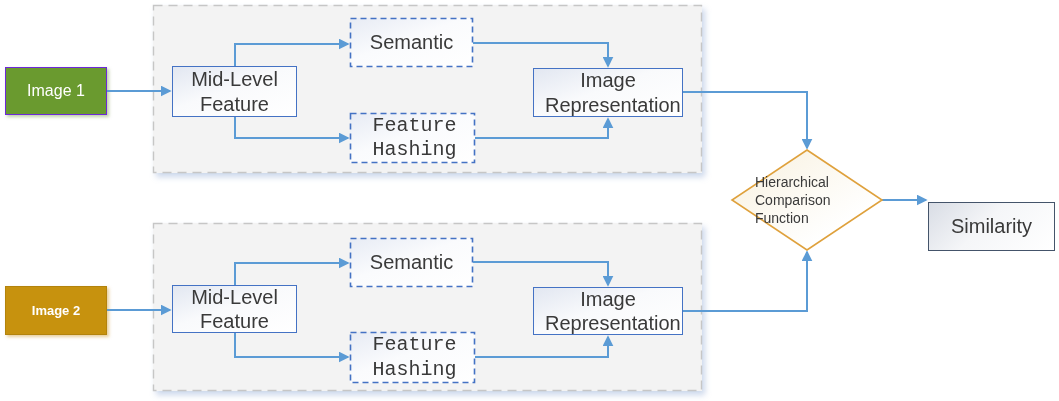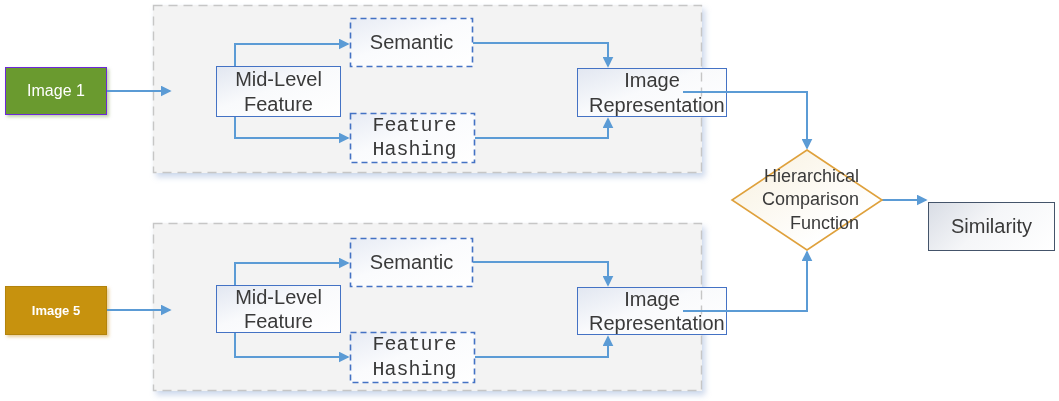--- a/index.html
+++ b/index.html
@@ -11,57 +11,56 @@
     position:absolute;background:#f3f3f3;
     box-shadow:3px 4px 6px rgba(125,155,205,0.40);
   }
   .node{
     position:absolute;display:flex;align-items:center;justify-content:center;
     text-align:center;font-size:20px;line-height:1.22;box-sizing:border-box;
   }
   .solid{
     border:1.5px solid #4472C4;
     background:linear-gradient(160deg,#e2e7f1 0%,#f9fafc 45%,#ffffff 100%);
-    margin-left:44px;
   }
   .dashfill{ 
     background:linear-gradient(160deg,#e7ebf4 0%,#fafbfd 45%,#ffffff 100%);
   }
   .input-node{color:#ffffff;}
   .image1{background:#6A9A2F;border:1px solid #6d28d9;font-size:16px;box-shadow:2px 2px 3px rgba(130,160,90,0.5);}
   .image2{background:#C7920E;border:1px solid #b3830c;font-size:13px;font-weight:bold;box-shadow:2px 2px 3px rgba(210,160,60,0.5);}
   .similarity{
     border:1.5px solid #44546A;
     background:linear-gradient(135deg,#d9dde5 0%,#f5f6f8 45%,#ffffff 100%);
     margin-top:28px;
   }
   .lbl{display:inline-block;}
   .w88{max-width:88px;}
   .w80{max-width:80px;font-family:Liberation Mono, monospace;}
   .w126{max-width:126px;}
   .diamond-label{
     position:absolute;left:755px;top:175px;width:104px;height:50px;
-    display:flex;align-items:center;justify-content:center;text-align:right;
-    font-size:18px;line-height:1.3;color:#3a3a3a;
+    display:flex;align-items:center;justify-content:center;text-align:left;
+    font-size:14px;line-height:1.3;color:#3a3a3a;
   }
   svg.overlay{position:absolute;left:0;top:0;pointer-events:none;}
 </style>
 </head>
 <body>
 
 <div class="stage">
 
   <div class="container" style="left:153px;top:5px;width:549px;height:168px;"></div>
   <div class="container" style="left:153px;top:223px;width:549px;height:168px;"></div>
 
   <div class="node input-node image1" style="left:5px;top:67px;width:102px;height:48px;">
     <span class="lbl">Image 1</span>
   </div>
   <div class="node input-node image2" style="left:5px;top:286px;width:102px;height:49px;">
-    <span class="lbl">Image 5</span>
+    <span class="lbl">Image 2</span>
   </div>
 
   <div class="node solid" style="left:172px;top:66px;width:125px;height:51px;">
     <span class="lbl w88">Mid-Level Feature</span>
   </div>
   <div class="node dashfill" style="left:350px;top:18px;width:123px;height:49px;">
     <span class="lbl">Semantic</span>
   </div>
   <div class="node dashfill" style="left:350px;top:113px;width:125px;height:50px;">
     <span class="lbl w80">Feature Hashing</span>

